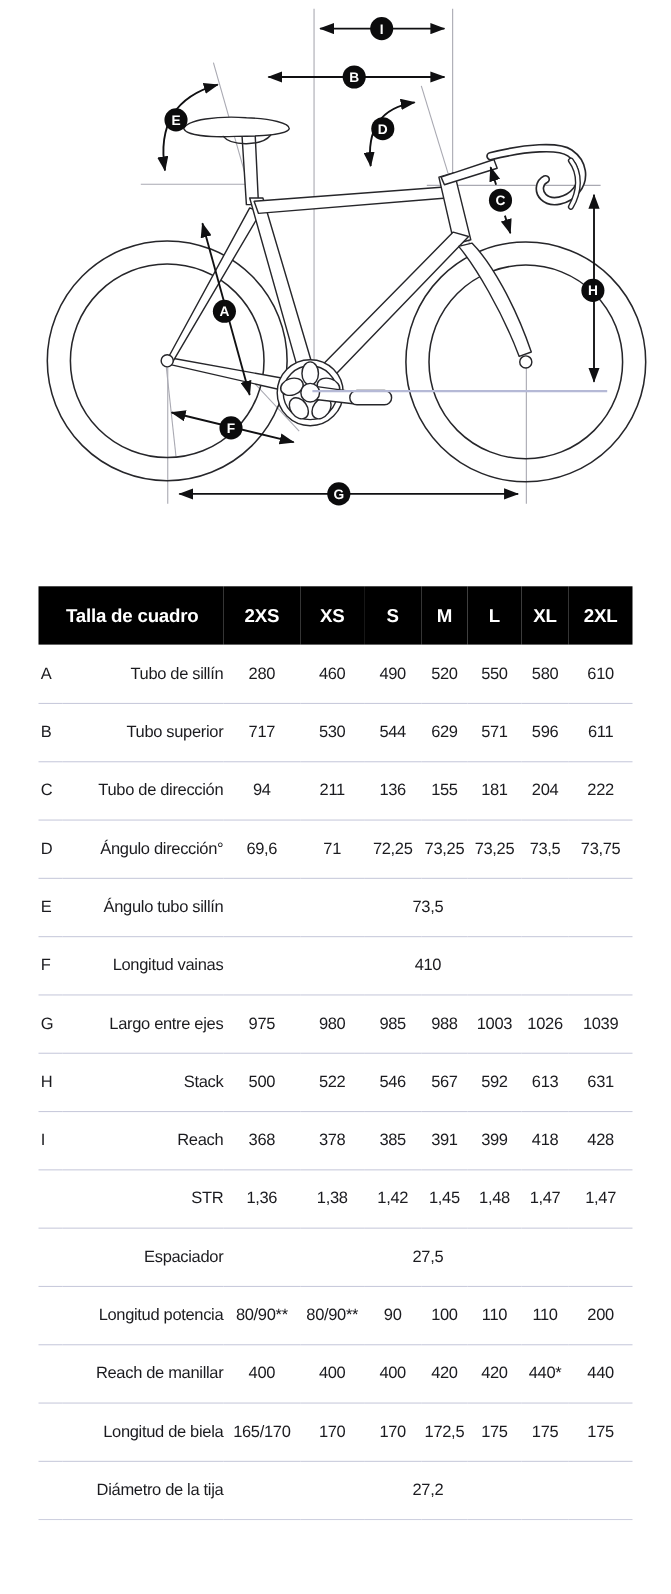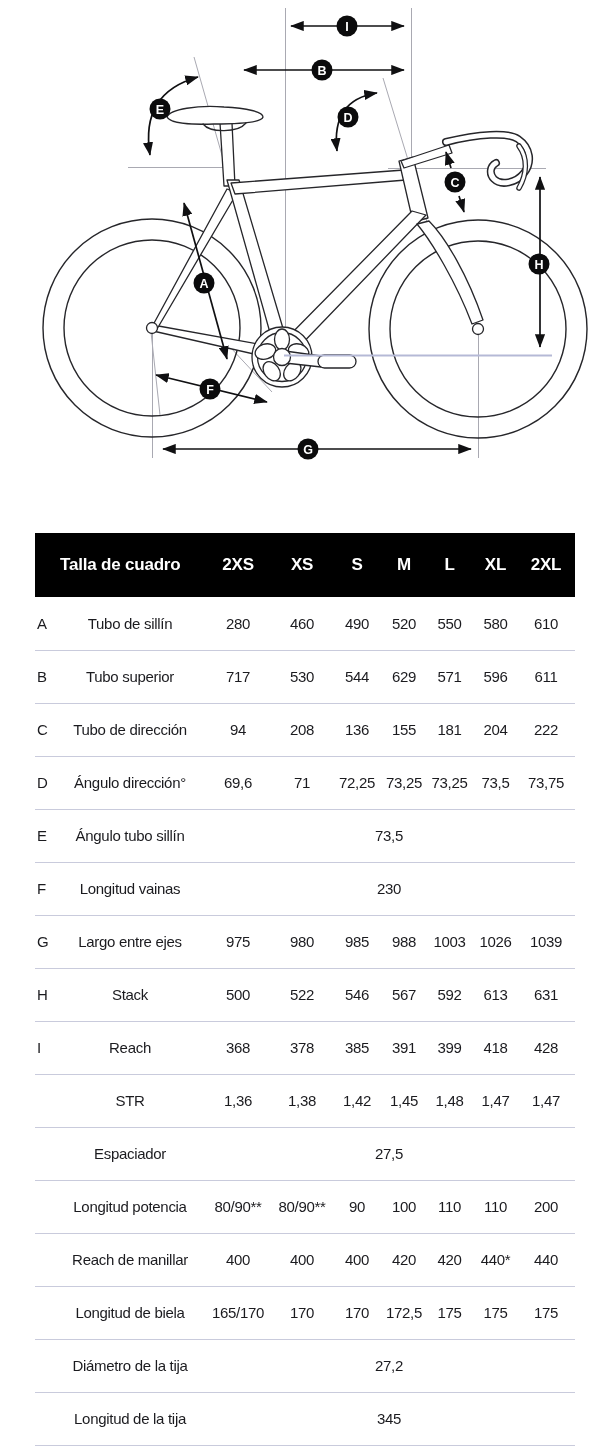--- a/index.html
+++ b/index.html
@@ -27,27 +27,27 @@
   .lev-outer{stroke:var(--line_dark);stroke-width:5.5;fill:none;stroke-linecap:round;}
   .lev-inner{stroke:#ffffff;stroke-width:3;fill:none;stroke-linecap:round;}
   .ar{stroke:#101012;stroke-width:1.7;fill:none;}
   .axl{stroke:var(--axle_line);stroke-width:2;fill:none;}
   .lbl{fill:var(--label_bg);}
 
   table.geo{
     border-collapse:collapse; table-layout:fixed;
     width:540px; margin:21px 0 0 35px;
   }
-  table.geo thead tr{ background:var(--header_bg); color:var(--header_text); height:64px;margin-left:40px; }
+  table.geo thead tr{ background:var(--header_bg); color:var(--header_text); height:53px;margin-left:40px; }
   table.geo th{ font-weight:bold; font-size:17px; letter-spacing:-0.2px; text-align:center; padding:0; }
   table.geo th.title{ text-align:left; padding-left:25px; }
   table.geo tbody tr{ height:53px; border-bottom:1px solid var(--divider); }
   table.geo td{ font-size:15px; letter-spacing:-0.3px; text-align:center; padding:0; white-space:nowrap; }
   table.geo td.letter{ text-align:left; padding-left:2px; }
-  table.geo td.label{ text-align:center; }
+  table.geo td.label{ text-align:right; }
   table.geo td.merged{ text-align:center; }
 </style>
 </head>
 <body>
 
 <div class="diagram-wrap">
 <svg viewBox="0 0 610 512" width="610" height="512">
   <defs>
     <marker id="ah" viewBox="0 0 8 6" refX="7.5" refY="3" markerWidth="8" markerHeight="6" orient="auto-start-reverse">
       <path d="M0,0 L8,3 L0,6 Z" fill="#101012"></path>
@@ -213,21 +213,21 @@
         <td>544</td>
         <td>629</td>
         <td>571</td>
         <td>596</td>
         <td>611</td>
       </tr>
       <tr>
         <td class="letter">C</td>
         <td class="label">Tubo de dirección</td>
         <td>94</td>
-        <td>208</td>
+        <td>211</td>
         <td>136</td>
         <td>155</td>
         <td>181</td>
         <td>204</td>
         <td>222</td>
       </tr>
       <tr>
         <td class="letter">D</td>
         <td class="label">Ángulo dirección°</td>
         <td>69,6</td>
@@ -239,21 +239,21 @@
         <td>73,75</td>
       </tr>
       <tr>
         <td class="letter">E</td>
         <td class="label">Ángulo tubo sillín</td>
         <td class="merged" colspan="7">73,5</td>
       </tr>
       <tr>
         <td class="letter">F</td>
         <td class="label">Longitud vainas</td>
-        <td class="merged" colspan="7">230</td>
+        <td class="merged" colspan="7">410</td>
       </tr>
       <tr>
         <td class="letter">G</td>
         <td class="label">Largo entre ejes</td>
         <td>975</td>
         <td>980</td>
         <td>985</td>
         <td>988</td>
         <td>1003</td>
         <td>1026</td>
@@ -328,19 +328,14 @@
         <td>172,5</td>
         <td>175</td>
         <td>175</td>
         <td>175</td>
       </tr>
       <tr>
         <td class="letter"></td>
         <td class="label">Diámetro de la tija</td>
         <td class="merged" colspan="7">27,2</td>
       </tr>
-      <tr>
-        <td class="letter"></td>
-        <td class="label">Longitud de la tija</td>
-        <td class="merged" colspan="7">345</td>
-      </tr>
     </tbody>
 </table>
 
 </body></html>

